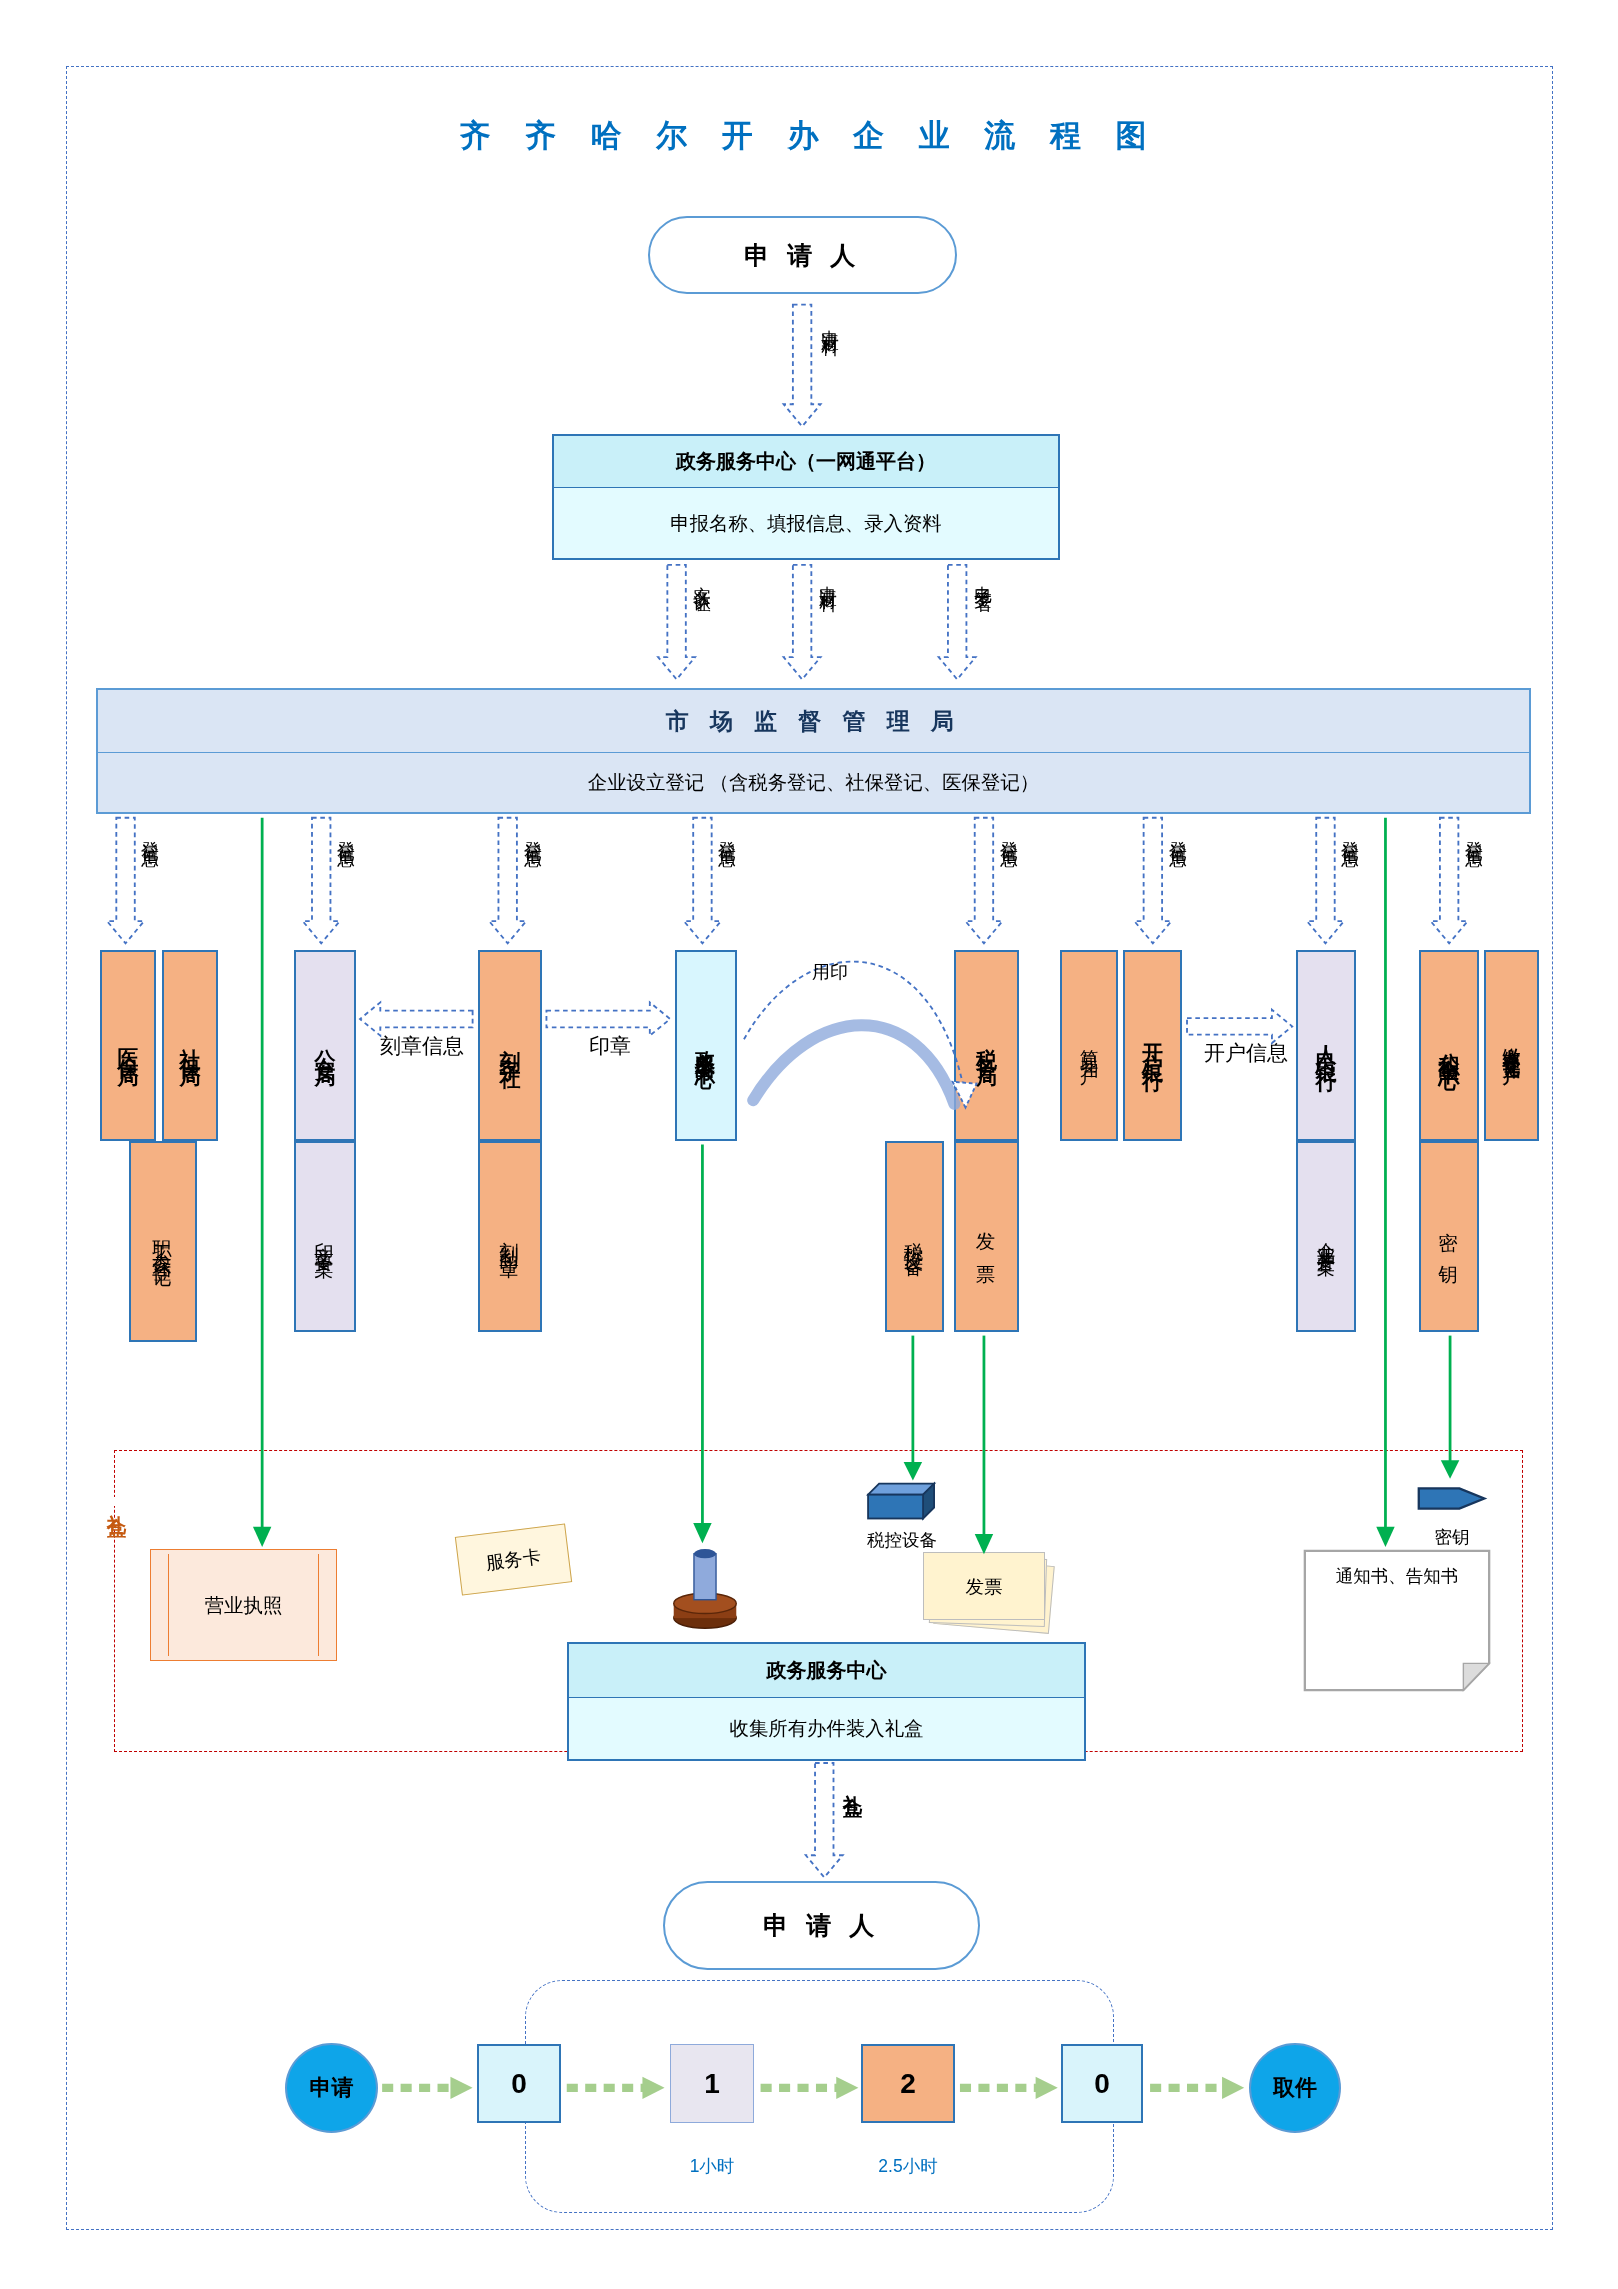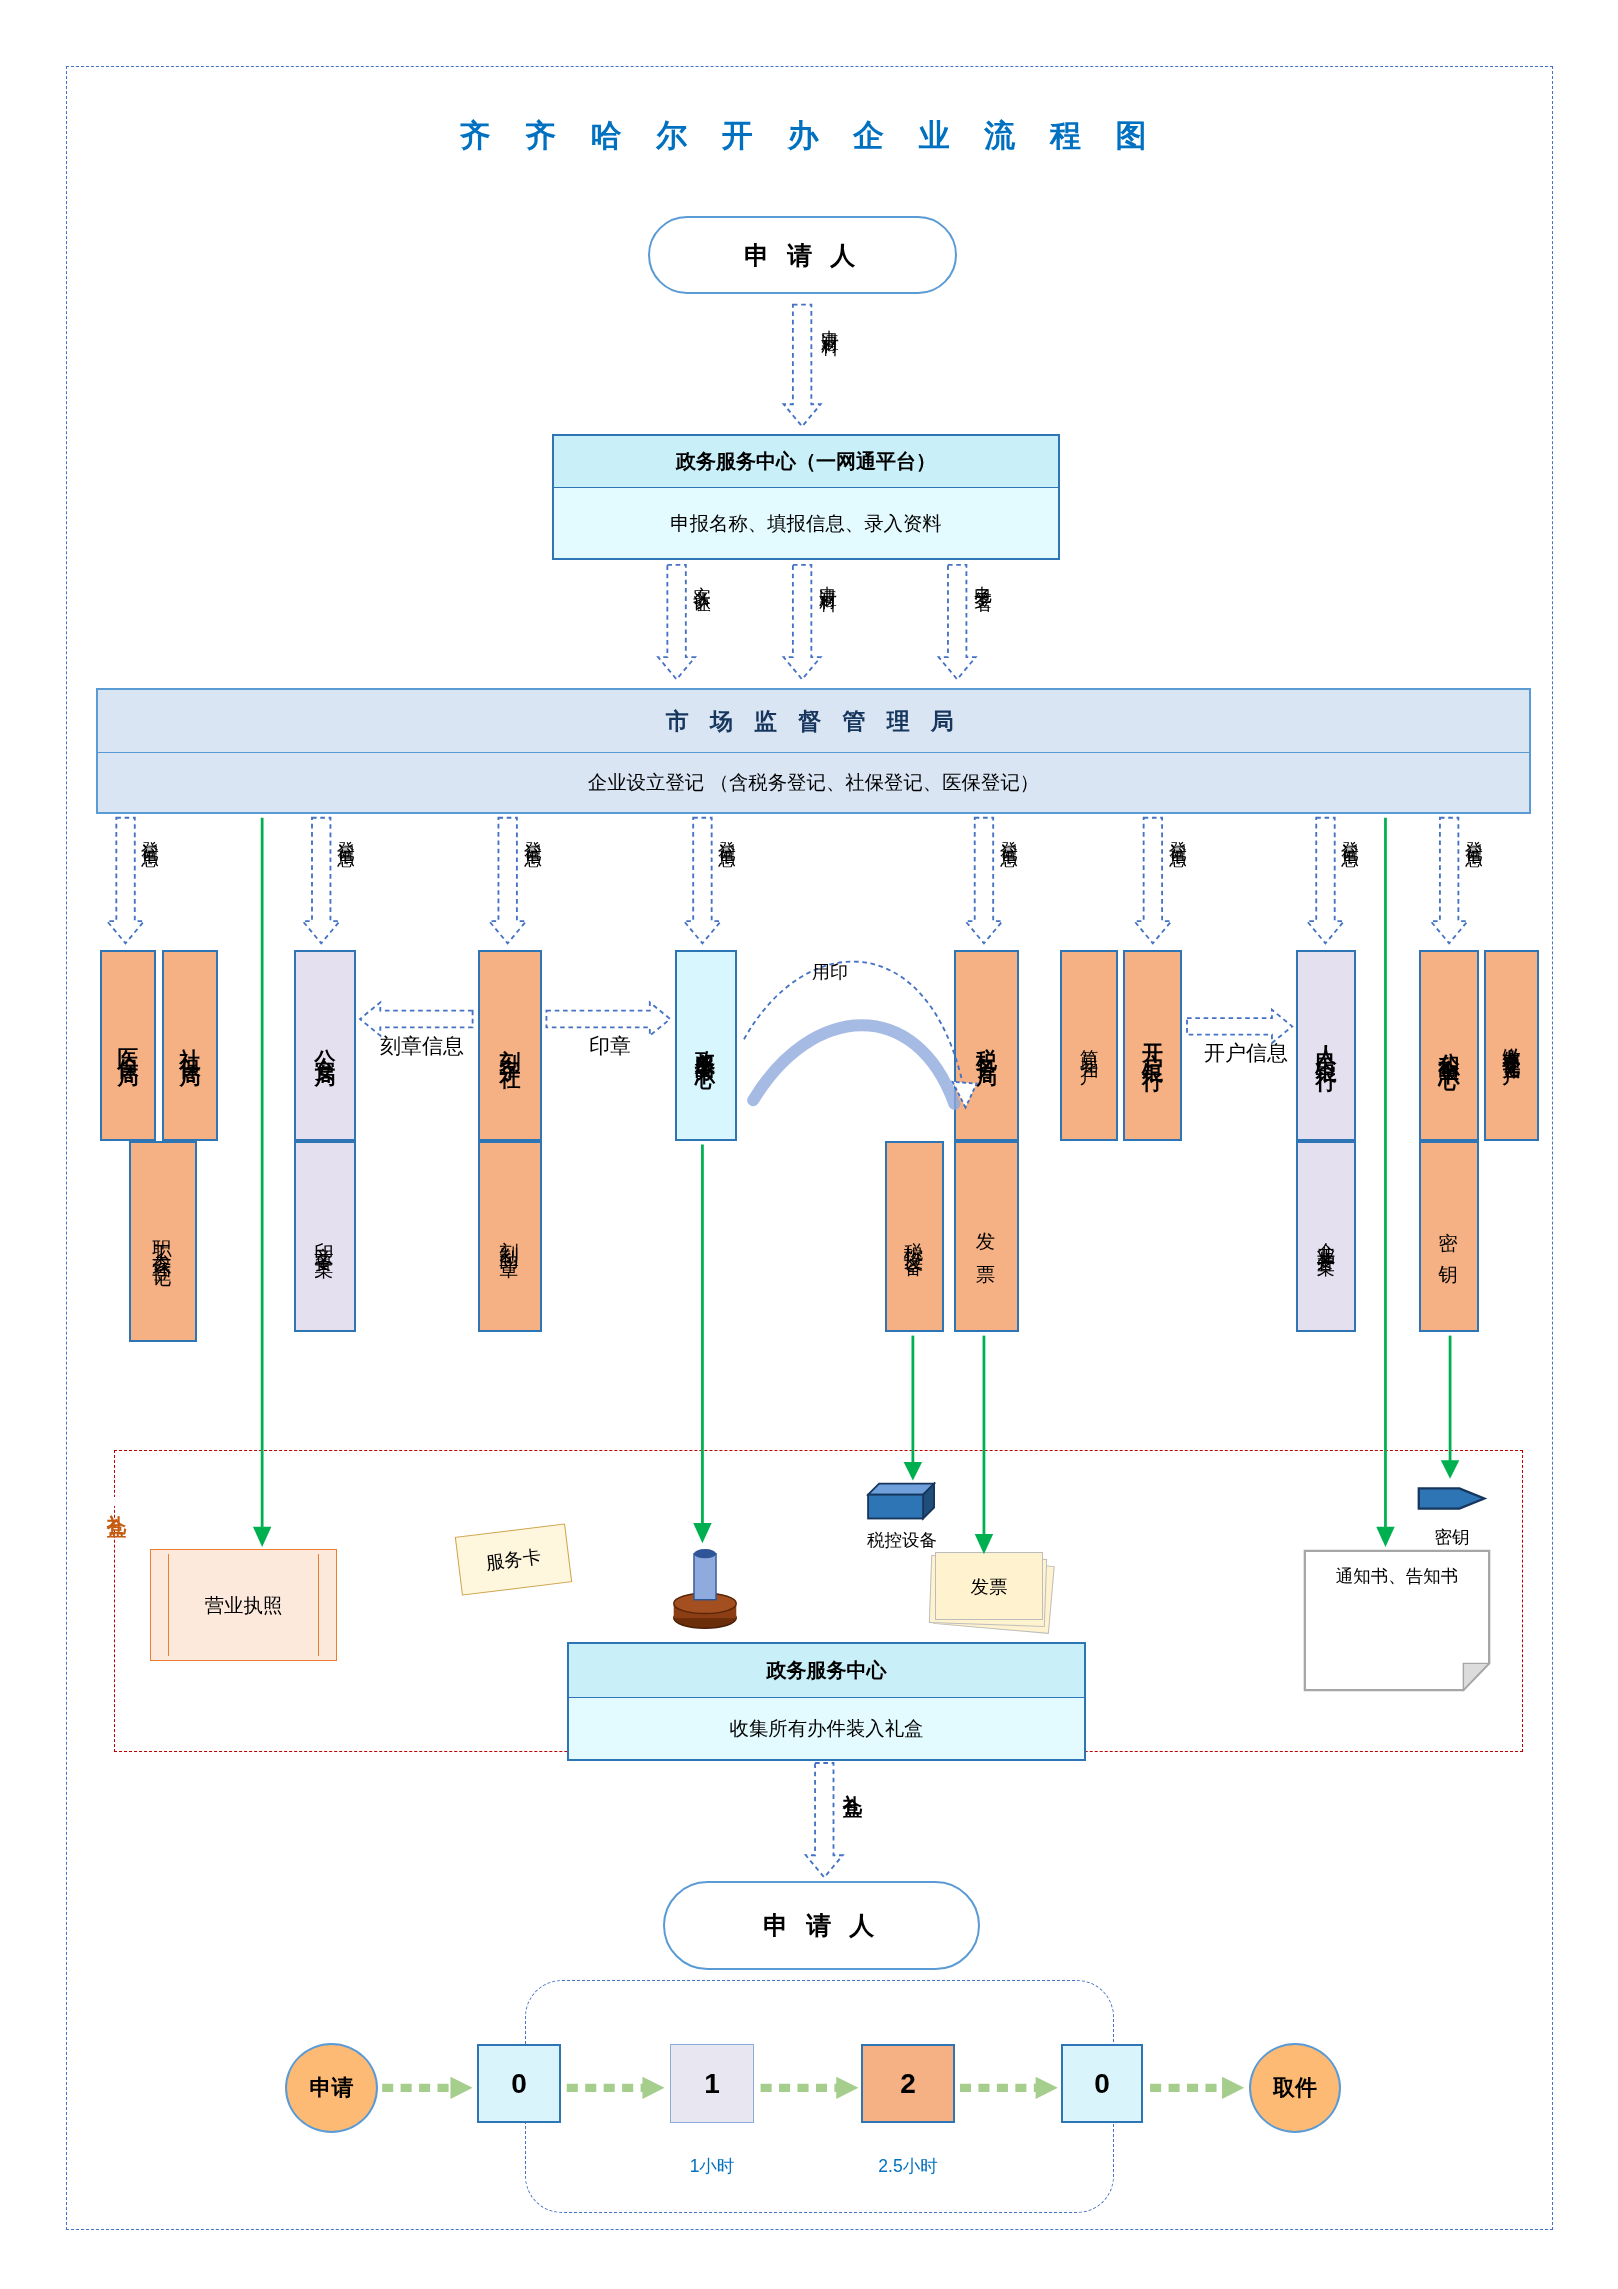--- a/index.html
+++ b/index.html
@@ -38,21 +38,21 @@
 
   .license { background:#FCE9DC; border:1.8px solid #ED7D31; display:flex; align-items:center; justify-content:center;
              font-size:19.4px; z-index:2; }
   .license-frame { position:absolute; top:3.7px; bottom:3.7px; left:16.6px; right:16.6px;
                    border-left:1.8px solid #ED7D31; border-right:1.8px solid #ED7D31; }
   .service-card { background:#FFF6DE; border:1.8px solid #CDA44C; display:flex; align-items:center; justify-content:center;
                   font-size:18.5px; transform:rotate(-7deg); z-index:2; }
   .sheet { position:absolute; background:#FFF3CF; border:1.8px solid #BDBDBD; }
   .icon-caption { position:absolute; font-size:17.5px; text-align:center; z-index:4; }
 
-  .t-ellipse { border:2.8px solid #5B9BD5; border-radius:50%; background:#fdba74; display:flex; align-items:center;
+  .t-ellipse { border:2.8px solid #5B9BD5; border-radius:50%; background:#0ea5e9; display:flex; align-items:center;
                justify-content:center; font-size:22px; font-weight:bold; z-index:2; }
   .t-box { position:absolute; display:flex; align-items:center; justify-content:center; font-size:28px; font-weight:bold; z-index:2; }
   .t-cyan { background:#D9F4FB; border:2.8px solid #2E75B6; }
   .t-lav  { background:#E8E6F0; border:1.8px solid #8EAADB; }
   .t-orange { background:#F5B183; border:2.8px solid #2E75B6; }
   .duration { position:absolute; color:#0070C0; font-size:17.5px; text-align:center; z-index:2; }
 </style>
 </head>
 <body>
 
@@ -235,21 +235,21 @@
   <svg class="abs z2" style="left:866px;top:1480px;" width="72" height="44" xmlns="http://www.w3.org/2000/svg" viewBox="0 0 78 48">
     <polygon points="2,16 14,4 74,4 62,16" fill="#6FA0DC" stroke="#17365D" stroke-width="2"></polygon>
     <polygon points="62,16 74,4 74,30 62,42" fill="#1F4E79" stroke="#17365D" stroke-width="2"></polygon>
     <rect x="2" y="16" width="60" height="26" fill="#2E75B6" stroke="#17365D" stroke-width="2"></rect>
   </svg>
   <div class="icon-caption" style="left:856px;top:1528px;width:92px;">税控设备</div>
 
   <div class="abs z2" style="left:923px;top:1552px;width:138px;height:88px;">
     <div class="sheet" style="left:13px;top:9.2px;width:116px;height:68px;transform:rotate(5deg);"></div>
     <div class="sheet" style="left:6.5px;top:4.6px;width:116px;height:68px;transform:rotate(2deg);"></div>
-    <div class="sheet" style="left:0;top:0;width:108px;height:68px;display:flex;align-items:center;justify-content:center;font-size:18.5px;margin-left:12px;">
+    <div class="sheet" style="left:0;top:0;width:122px;height:68px;display:flex;align-items:center;justify-content:center;font-size:18.5px;">
       <span>发票</span>
     </div>
   </div>
 
   <svg class="abs z2" style="left:1416px;top:1480px;" width="72" height="37" xmlns="http://www.w3.org/2000/svg" viewBox="0 0 78 40">
     <polygon points="3,9 47,9 74,20 47,31 3,31" fill="#2E75B6" stroke="#17365D" stroke-width="2.5"></polygon>
   </svg>
   <div class="icon-caption" style="left:1416px;top:1525px;width:72px;">密钥</div>
 
   <div class="abs z2" style="left:1303px;top:1549px;width:188px;height:143px;">

